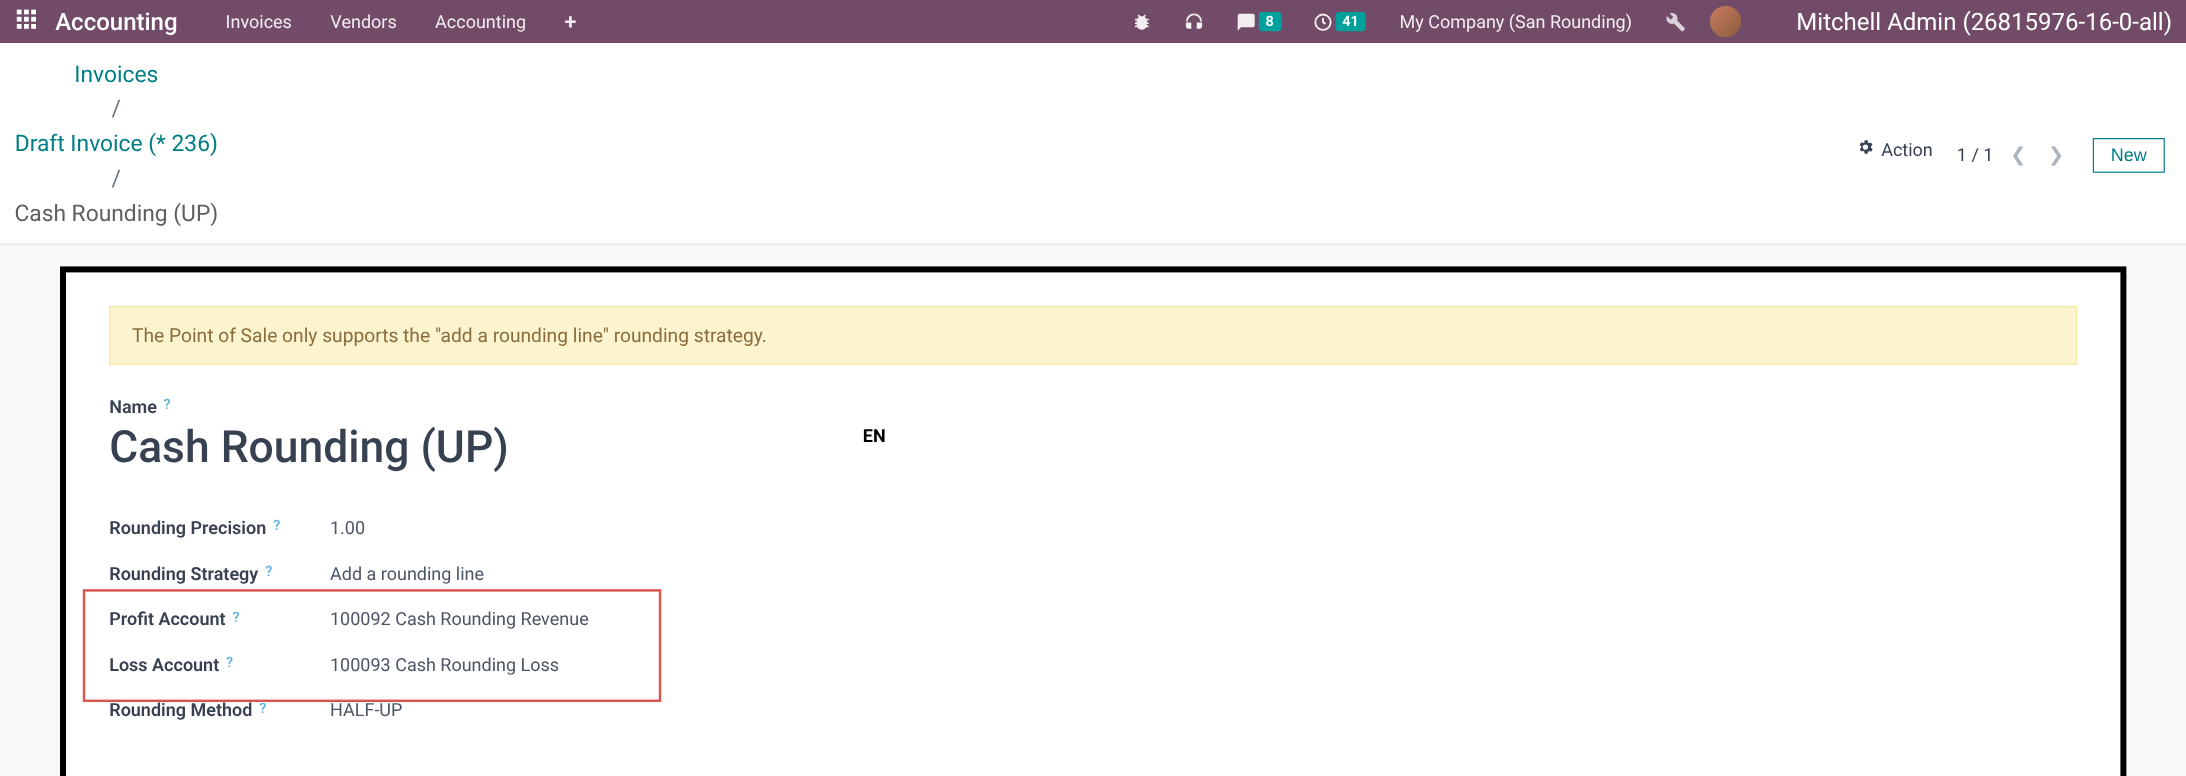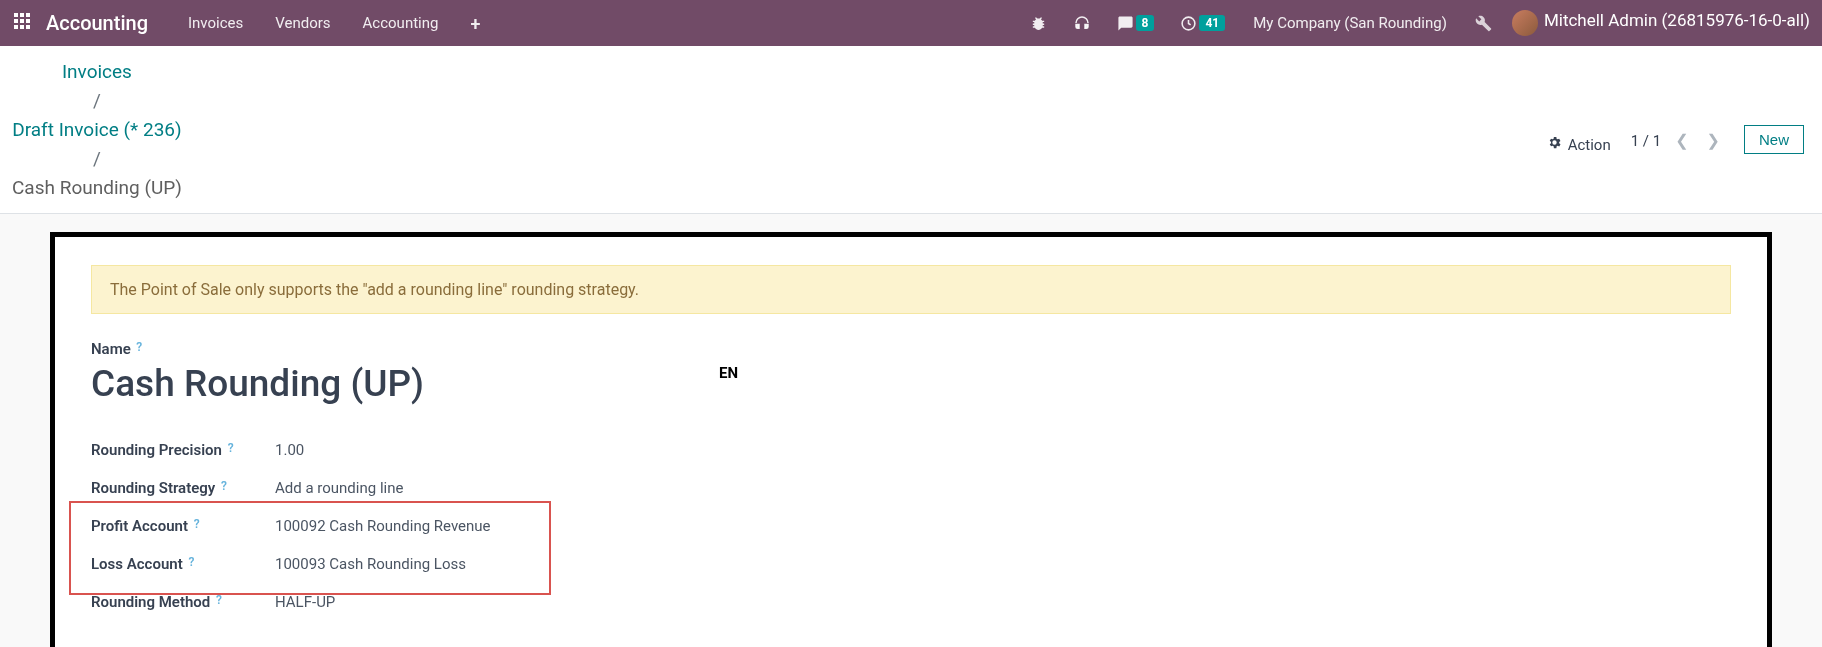--- a/index.html
+++ b/index.html
@@ -5,21 +5,21 @@
   * { box-sizing: border-box; margin: 0; padding: 0; }
   body {
     font-family: -apple-system, BlinkMacSystemFont, "Segoe UI", Roboto, "Helvetica Neue", Arial, sans-serif;
     background: #f9f9f9;
     color: #374151;
     font-size: 14px;
   }
   .topbar {
     background: #714B67;
     color: #fff;
-    height: 46px;
+    height: 36px;
     display: flex;
     align-items: center;
     padding: 0 8px;
     white-space: nowrap;
   }
   .topbar-left { display: flex; align-items: center; gap: 0; }
   .topbar-right { display: flex; align-items: center; margin-left: auto; gap: 6px; }
   .apps-icon {
     width: 20px; height: 20px;
     display: grid; grid-template-columns: repeat(3,4px); grid-template-rows: repeat(3,4px);
@@ -50,32 +50,32 @@
     padding:1px 6px; border-radius:3px;
     margin-left:2px;
   }
   .company { color:rgba(255,255,255,0.9); padding:0 12px; cursor:pointer; font-size:15px; }
   .avatar {
     width:26px; height:26px; border-radius:50%;
     background: linear-gradient(135deg,#c97d60,#8b5a3c);
     margin-right:6px;
     display:inline-block;
   }
-  .user { color:#fff; display:flex; cursor:pointer; padding:0 4px; font-size:17px;}
+  .user { color:#fff; display:flex; align-items:center; cursor:pointer; padding:0 4px; font-size:20px;gap:40px;}
   .header {
     background:#fff;
     border-bottom:1px solid #dee2e6;
     padding: 14px 18px 14px 12px;
     display:flex; align-items:center;
   }
   .breadcrumb { display:flex; align-items:center; gap:6px; font-size:19px;flex-direction:column; }
   .breadcrumb a { color:#017E84; text-decoration:none; cursor:pointer; }
   .breadcrumb .sep { color:#6c757d; }
   .breadcrumb .current { color:#5f5f5f; }
-  .header-right { margin-left:auto; display:flex; align-items:flex-end; gap:20px;margin-top:20px; }
+  .header-right { margin-left:auto; display:flex; align-items:flex-start; gap:20px;margin-top:20px; }
   .action-btn { color:#374151; cursor:pointer; display:flex; align-items:center; gap:6px; font-size:15px;}
   .pager { display:flex; align-items:center; gap:10px; font-size:15px; color:#374151;}
   .pager-arrow { color:#adb5bd; cursor:pointer; font-size:16px; padding:4px;}
   .new-btn {
     border:1px solid #017E84; color:#017E84; background:#fff;
     padding:5px 14px; cursor:pointer; font-size:15px; font-weight:500;
   }
   .content-wrap { padding: 18px 50px; }
   .form-sheet {
     background:#fff; border:5px solid #000000;

